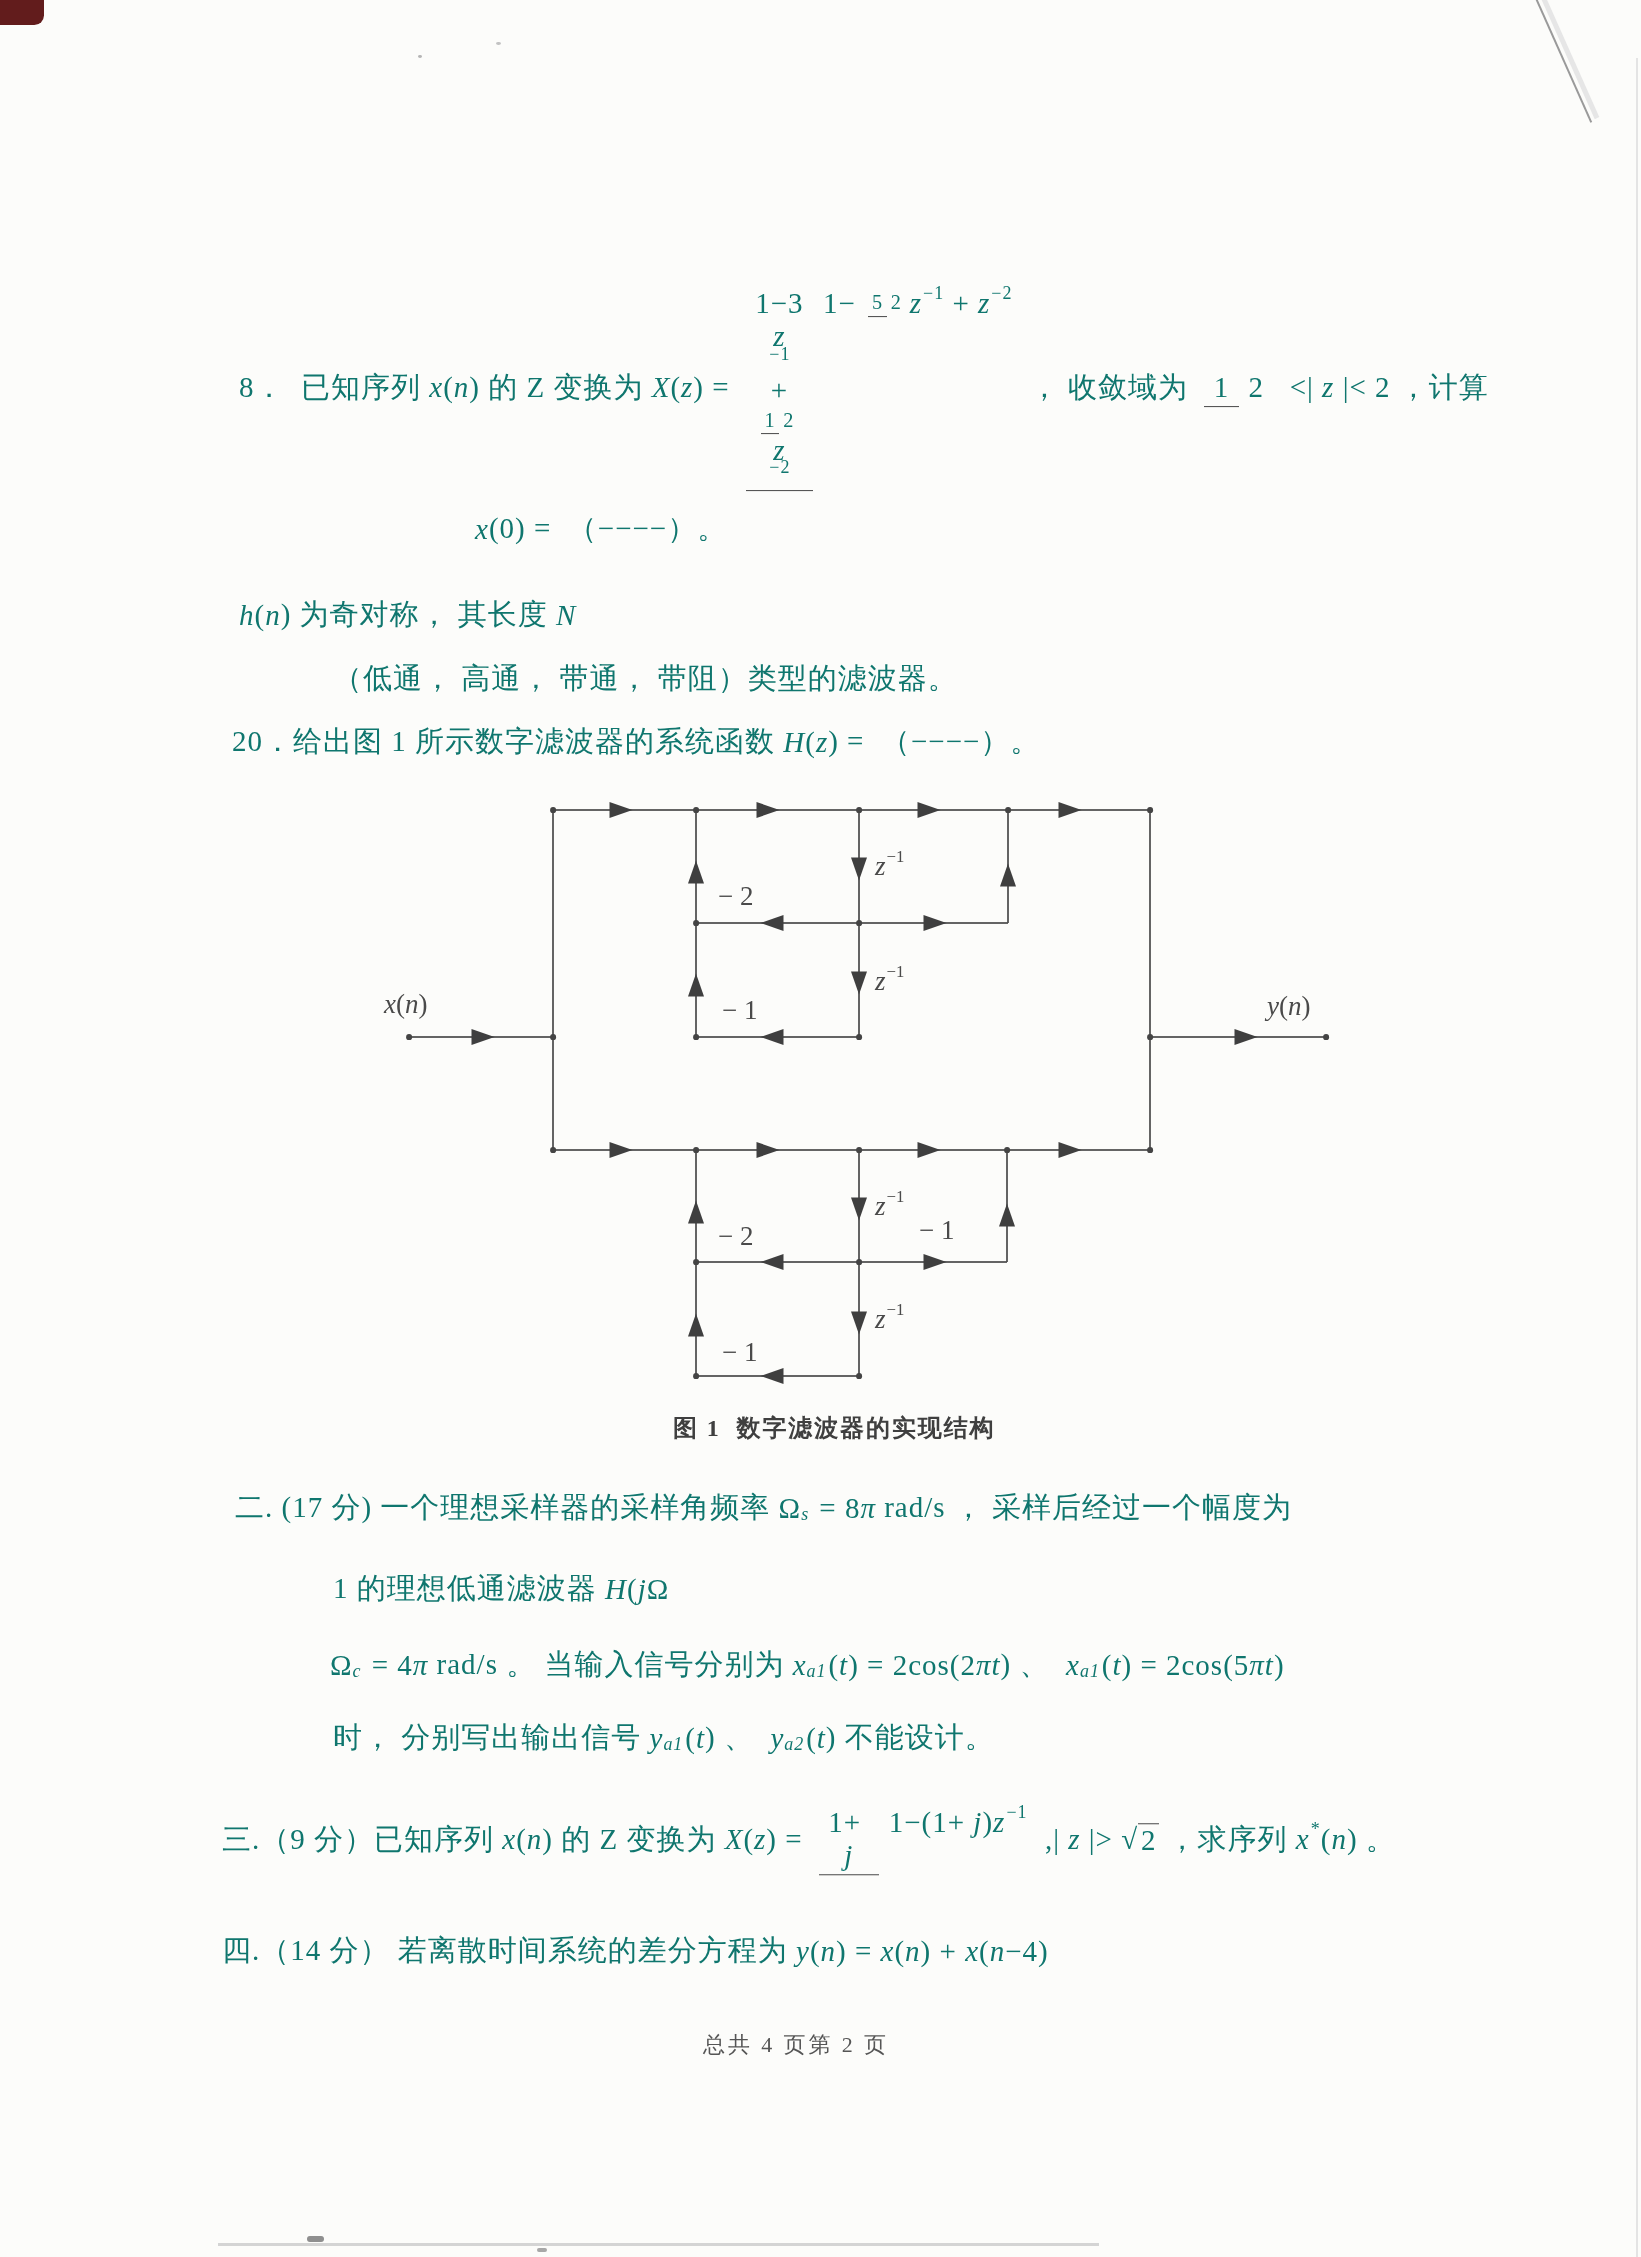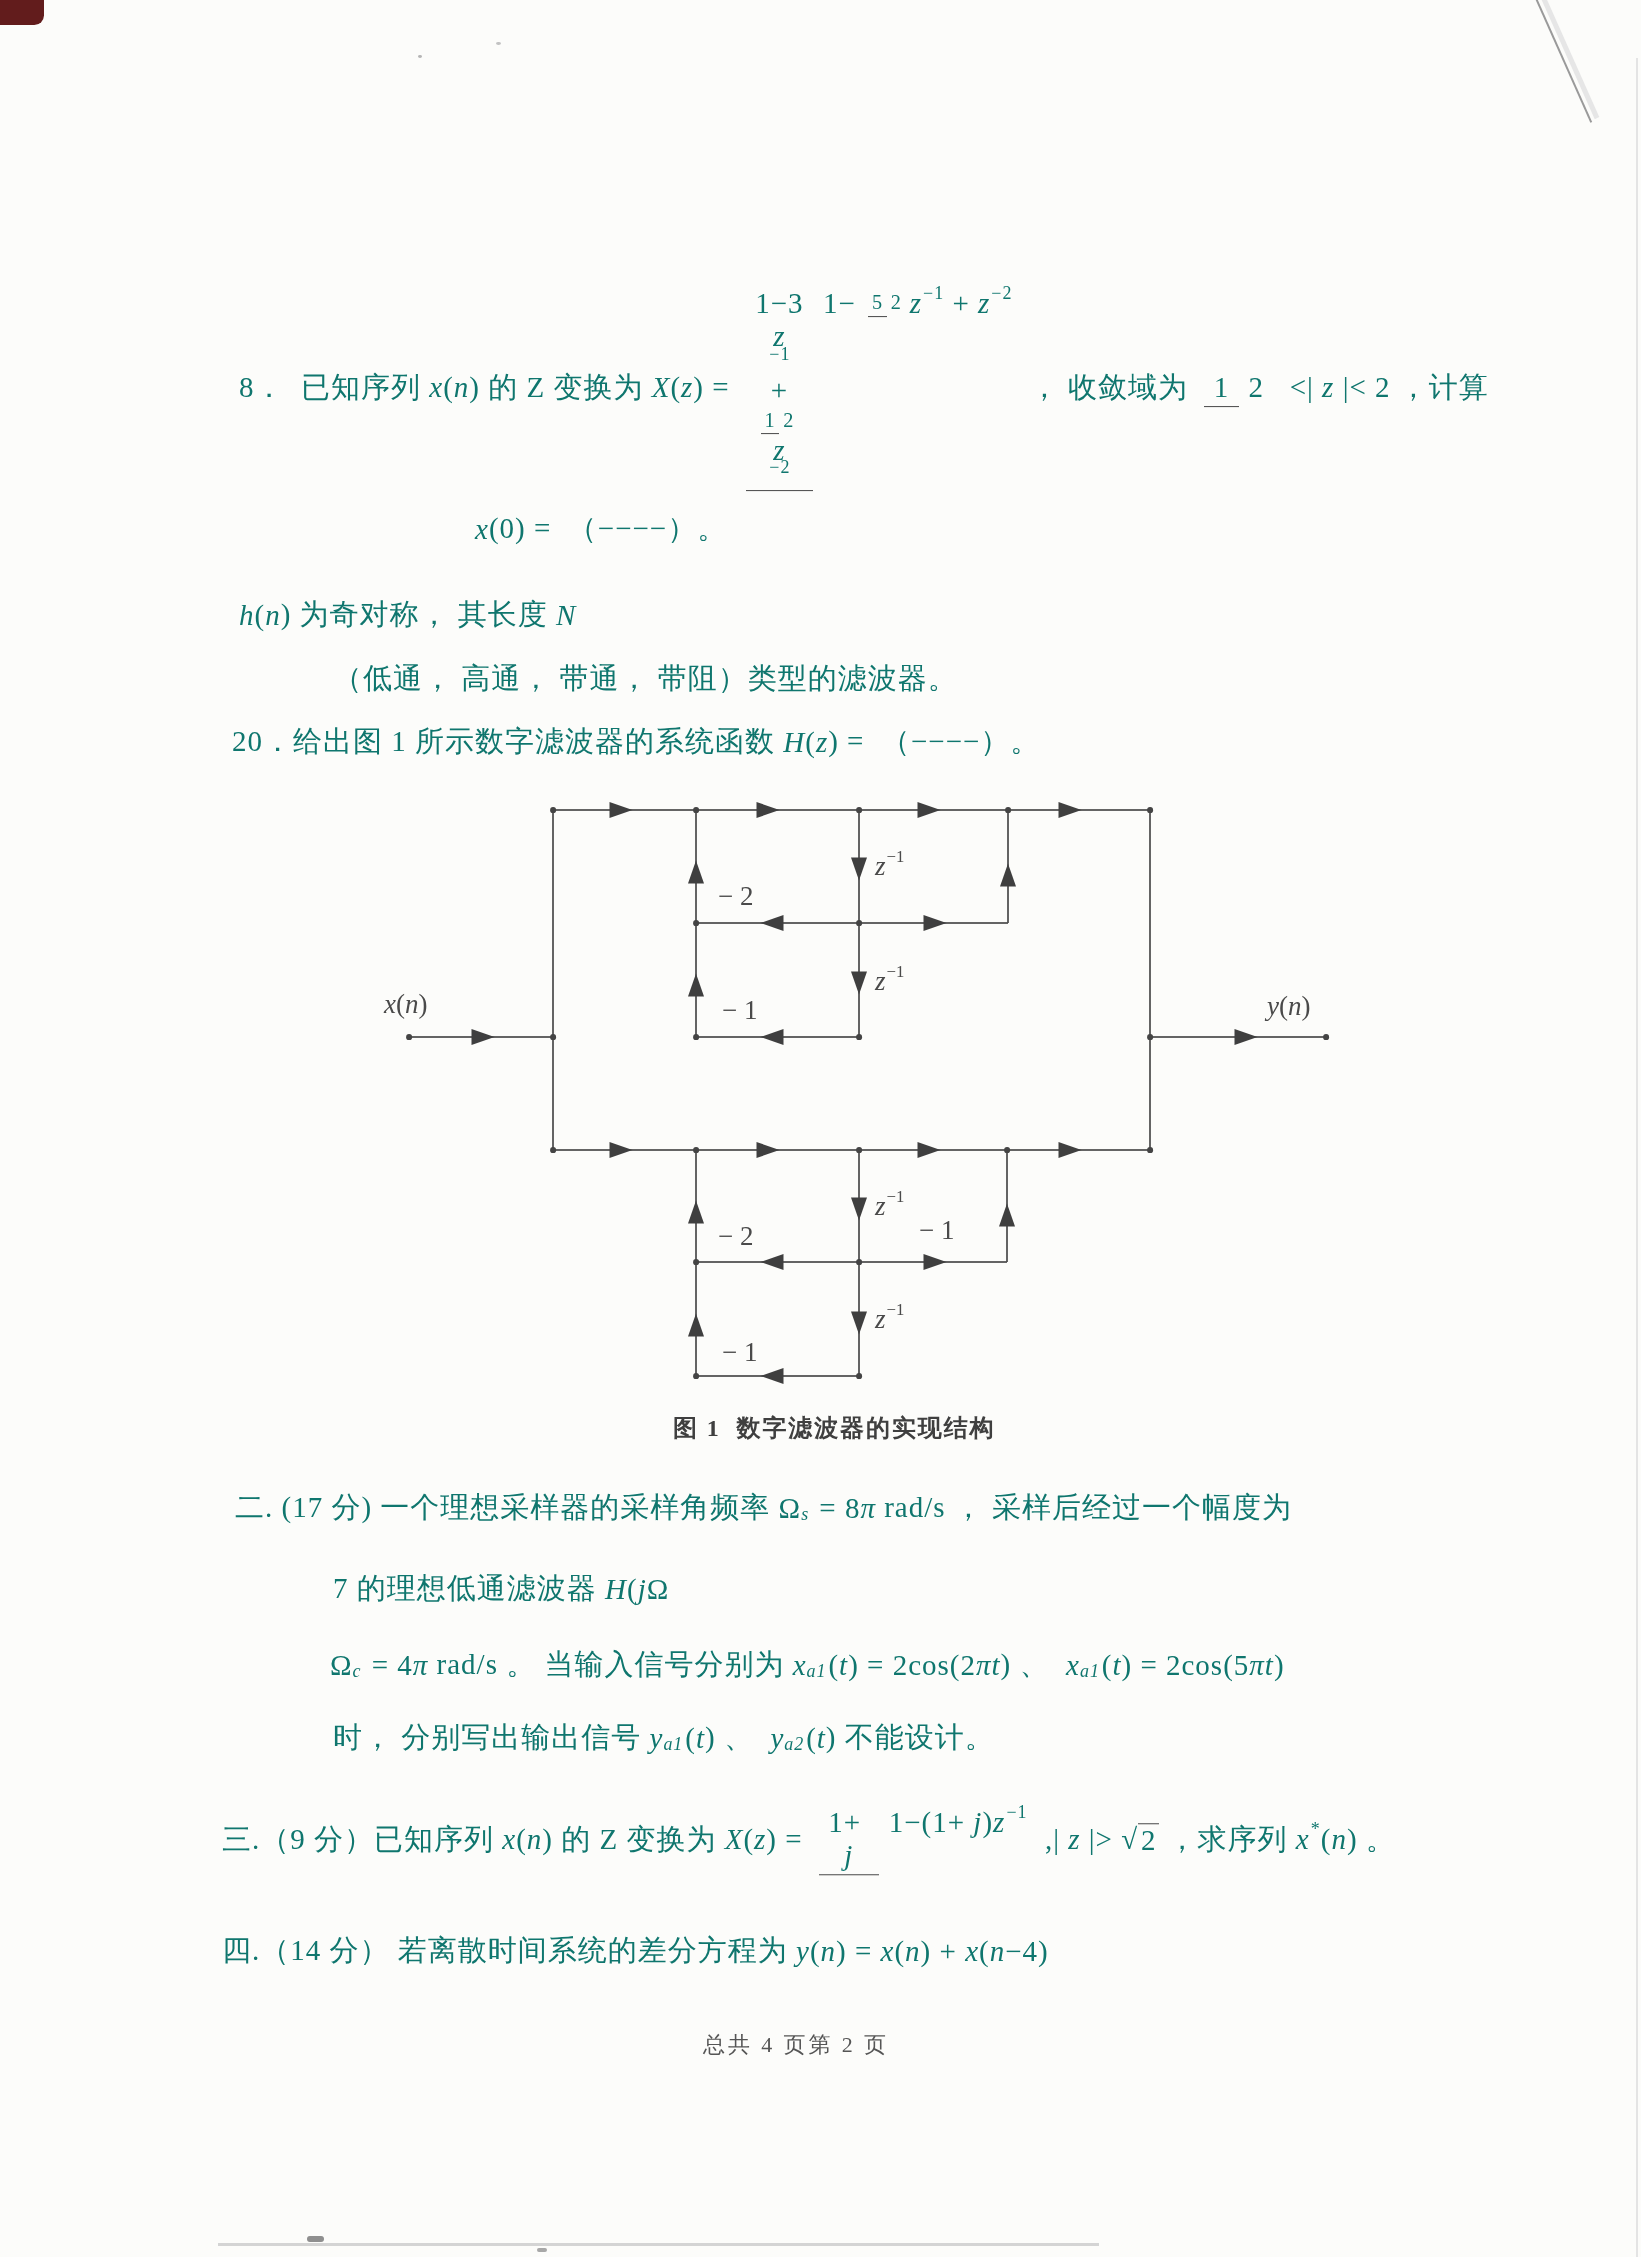--- a/index.html
+++ b/index.html
@@ -171,21 +171,21 @@
   <div class="art blob1"></div>
   <div class="art blob2"></div>
   <div class="art dot1"></div>
   <div class="art dot2"></div>
 <div class="tl" style="left: 239px; top: 388px;"><span>8．  已知序列 </span><span class="i">x</span><span>(</span><span class="i">n</span><span>) 的 Z 变换为 </span><span class="i">X</span><span>(</span><span class="i">z</span><span>) = </span><span class="frac"><span class="fn"><span>1−3</span><span class="i">z</span><span class="sup">−1</span><span> + </span><span class="frac"><span class="fn"><span>1</span></span><span class="fd"><span>2</span></span></span><span class="i">z</span><span class="sup">−2</span></span><span class="fd"><span>1− </span><span class="frac"><span class="fn"><span>5</span></span><span class="fd"><span>2</span></span></span><span class="i">z</span><span class="sup">−1</span><span> + </span><span class="i">z</span><span class="sup">−2</span></span></span><span>， 收敛域为 </span><span class="frac"><span class="fn"><span>1</span></span><span class="fd"><span>2</span></span></span><span> &lt;| </span><span class="i">z</span><span> |&lt; 2 ，计算</span></div>
     <div class="tl" style="left: 475px; top: 529px;"><span class="i">x</span><span>(0) =  （−−−−）。</span></div>
     <div class="tl" style="left: 239px; top: 615px;"><span class="i">h</span><span>(</span><span class="i">n</span><span>) 为奇对称， 其长度 </span><span class="i">N</span></div>
     <div class="tl" style="left: 333px; top: 679px;"><span>（低通， 高通， 带通， 带阻）类型的滤波器。</span></div>
     <div class="tl" style="left: 232px; top: 742px;"><span>20．给出图 1 所示数字滤波器的系统函数 </span><span class="i">H</span><span>(</span><span class="i">z</span><span>) =  （−−−−）。</span></div>
     <div class="tl" style="left: 235px; top: 1508px;"><span>二. (17 分) 一个理想采样器的采样角频率 </span><span>Ω</span><span class="sub i">s</span><span> = 8</span><span class="i">π</span><span> rad/s ， 采样后经过一个幅度为</span></div>
-    <div class="tl" style="left: 333px; top: 1589px;"><span>7 的理想低通滤波器 </span><span class="i">H</span><span>(</span><span class="i">j</span><span>Ω</span></div>
+    <div class="tl" style="left: 333px; top: 1589px;"><span>1 的理想低通滤波器 </span><span class="i">H</span><span>(</span><span class="i">j</span><span>Ω</span></div>
     <div class="tl" style="left: 330px; top: 1665px;"><span>Ω</span><span class="sub i">c</span><span> = 4</span><span class="i">π</span><span> rad/s 。 当输入信号分别为 </span><span class="i">x</span><span class="sub i">a1</span><span>(</span><span class="i">t</span><span>) = 2cos(2</span><span class="i">π</span><span class="i">t</span><span>) 、  </span><span class="i">x</span><span class="sub i">a1</span><span>(</span><span class="i">t</span><span>) = 2cos(5</span><span class="i">π</span><span class="i">t</span><span>)</span></div>
     <div class="tl" style="left: 333px; top: 1738px;"><span>时， 分别写出输出信号 </span><span class="i">y</span><span class="sub i">a1</span><span>(</span><span class="i">t</span><span>) 、  </span><span class="i">y</span><span class="sub i">a2</span><span>(</span><span class="i">t</span><span>) 不能设计。</span></div>
     <div class="tl" style="left: 222px; top: 1840px;"><span>三.（9 分）已知序列 </span><span class="i">x</span><span>(</span><span class="i">n</span><span>) 的 Z 变换为 </span><span class="i">X</span><span>(</span><span class="i">z</span><span>) = </span><span class="frac"><span class="fn"><span>1+ </span><span class="i">j</span></span><span class="fd"><span>1−(1+ </span><span class="i">j</span><span>)</span><span class="i">z</span><span class="sup">−1</span></span></span><span>,| </span><span class="i">z</span><span> |&gt; √</span><span class="ov">2</span><span> ，求序列 </span><span class="i">x</span><span class="sup">*</span><span>(</span><span class="i">n</span><span>) 。</span></div>
     <div class="tl" style="left: 222px; top: 1951px;"><span>四.（14 分） 若离散时间系统的差分方程为 </span><span class="i">y</span><span>(</span><span class="i">n</span><span>) = </span><span class="i">x</span><span>(</span><span class="i">n</span><span>) + </span><span class="i">x</span><span>(</span><span class="i">n</span><span>−4)</span></div>
     <div class="tl cap" style="left: 673px; top: 1428px;"><span>图 1  数字滤波器的实现结构</span></div>
     <div class="tl foot" style="left: 703px; top: 2045px;"><span>总共 4 页第 2 页</span></div>
   </div>
 
 
 </body></html>

